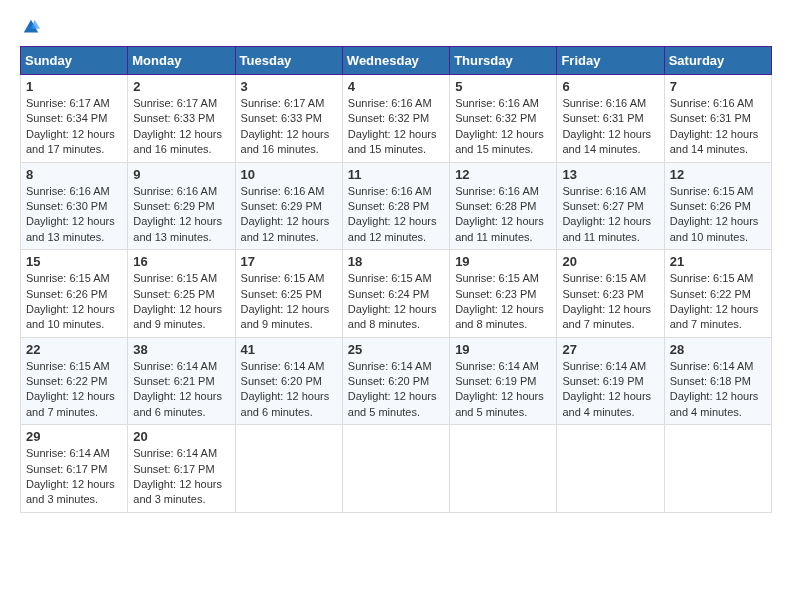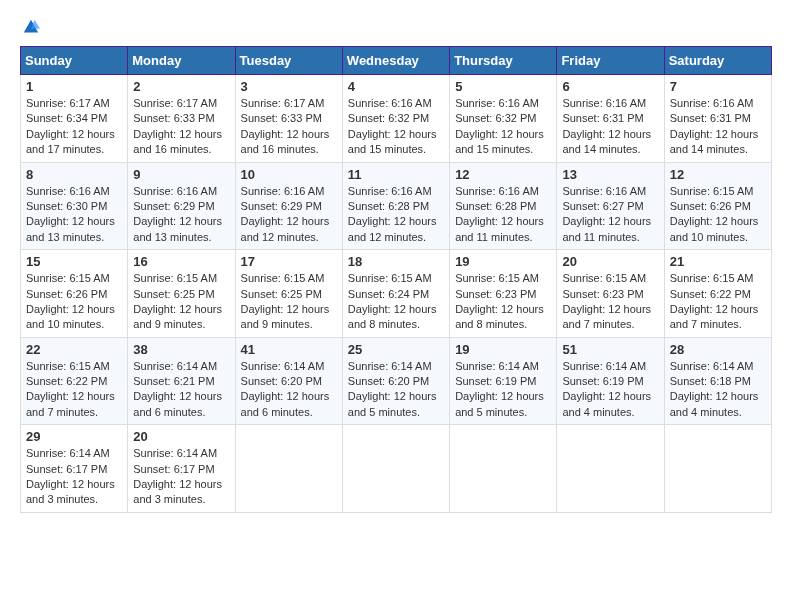--- a/index.html
+++ b/index.html
@@ -187,21 +187,21 @@
           <td><span class="day-number">22</span>
 <span class="cell-text">Sunrise: 6:15 AM<br>Sunset: 6:22 PM<br>Daylight: 12 hours<br>and 7 minutes.</span></td>
           <td><span class="day-number">38</span>
 <span class="cell-text">Sunrise: 6:14 AM<br>Sunset: 6:21 PM<br>Daylight: 12 hours<br>and 6 minutes.</span></td>
           <td><span class="day-number">41</span>
 <span class="cell-text">Sunrise: 6:14 AM<br>Sunset: 6:20 PM<br>Daylight: 12 hours<br>and 6 minutes.</span></td>
           <td><span class="day-number">25</span>
 <span class="cell-text">Sunrise: 6:14 AM<br>Sunset: 6:20 PM<br>Daylight: 12 hours<br>and 5 minutes.</span></td>
           <td><span class="day-number">19</span>
 <span class="cell-text">Sunrise: 6:14 AM<br>Sunset: 6:19 PM<br>Daylight: 12 hours<br>and 5 minutes.</span></td>
-          <td><span class="day-number">51</span>
+          <td><span class="day-number">27</span>
 <span class="cell-text">Sunrise: 6:14 AM<br>Sunset: 6:19 PM<br>Daylight: 12 hours<br>and 4 minutes.</span></td>
           <td><span class="day-number">28</span>
 <span class="cell-text">Sunrise: 6:14 AM<br>Sunset: 6:18 PM<br>Daylight: 12 hours<br>and 4 minutes.</span></td>
         </tr>
         <tr>
           <td><span class="day-number">29</span>
 <span class="cell-text">Sunrise: 6:14 AM<br>Sunset: 6:17 PM<br>Daylight: 12 hours<br>and 3 minutes.</span></td>
           <td><span class="day-number">20</span>
 <span class="cell-text">Sunrise: 6:14 AM<br>Sunset: 6:17 PM<br>Daylight: 12 hours<br>and 3 minutes.</span></td>
           <td class="empty-cell"></td>

